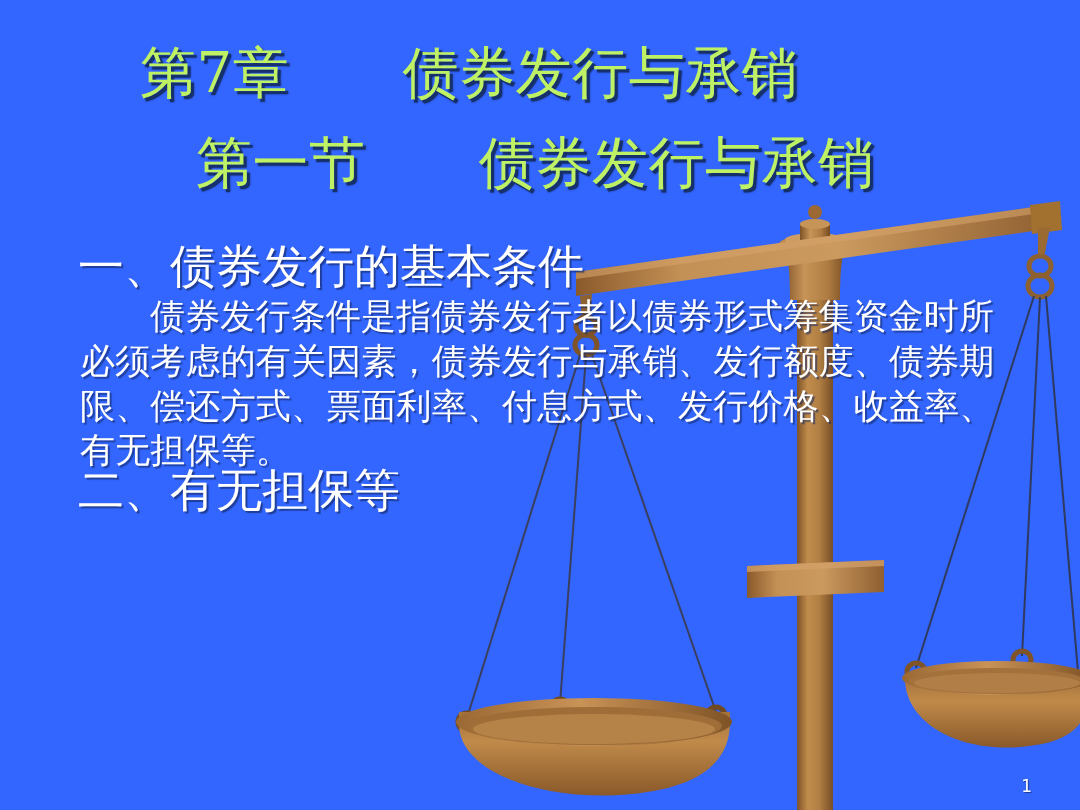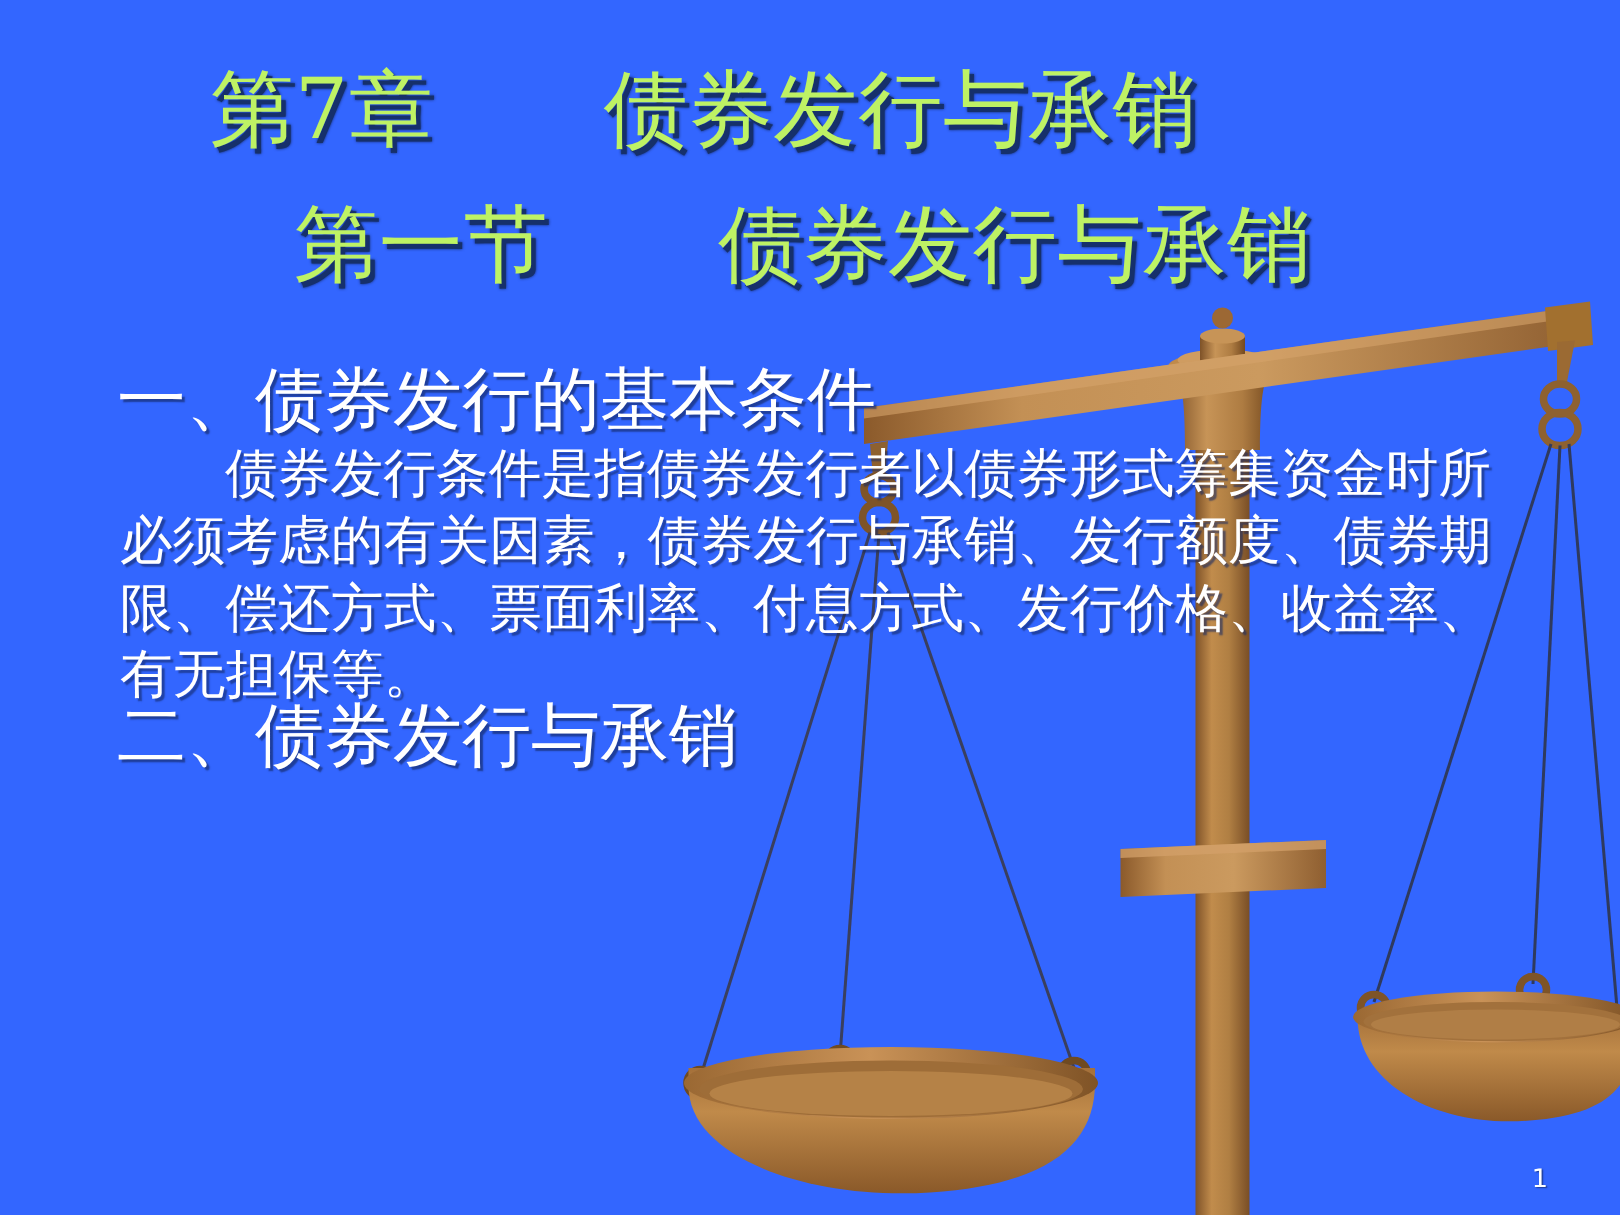--- a/index.html
+++ b/index.html
@@ -207,18 +207,18 @@
   <div class="text-layer">
 
     <div class="title-line" id="title-line-1">第7章　　债券发行与承销</div>
 
     <div class="title-line" id="title-line-2">第一节　　债券发行与承销</div>
 
     <div class="heading" id="heading-1">一、债券发行的基本条件</div>
 
     <div id="body-paragraph">债券发行条件是指债券发行者以债券形式筹集资金时所必须考虑的有关因素，债券发行与承销、发行额度、债券期限、偿还方式、票面利率、付息方式、发行价格、收益率、有无担保等。</div>
 
-    <div class="heading" id="heading-2">二、债券发行与承销</div>
+    <div class="heading" id="heading-2">二、有无担保等</div>
 
     <div id="page-number">1</div>
   </div>
 
 </div>
 
 </body></html>

